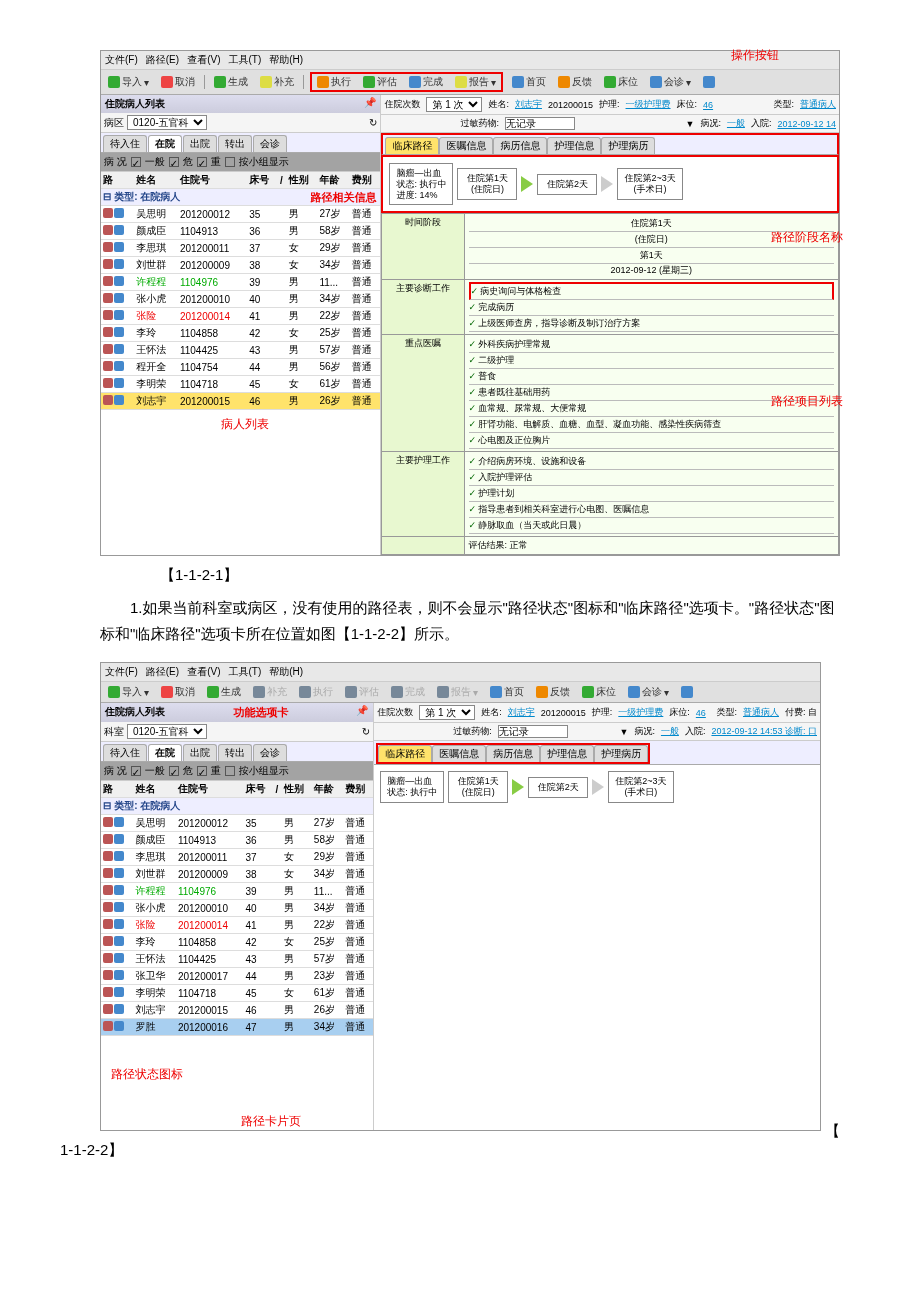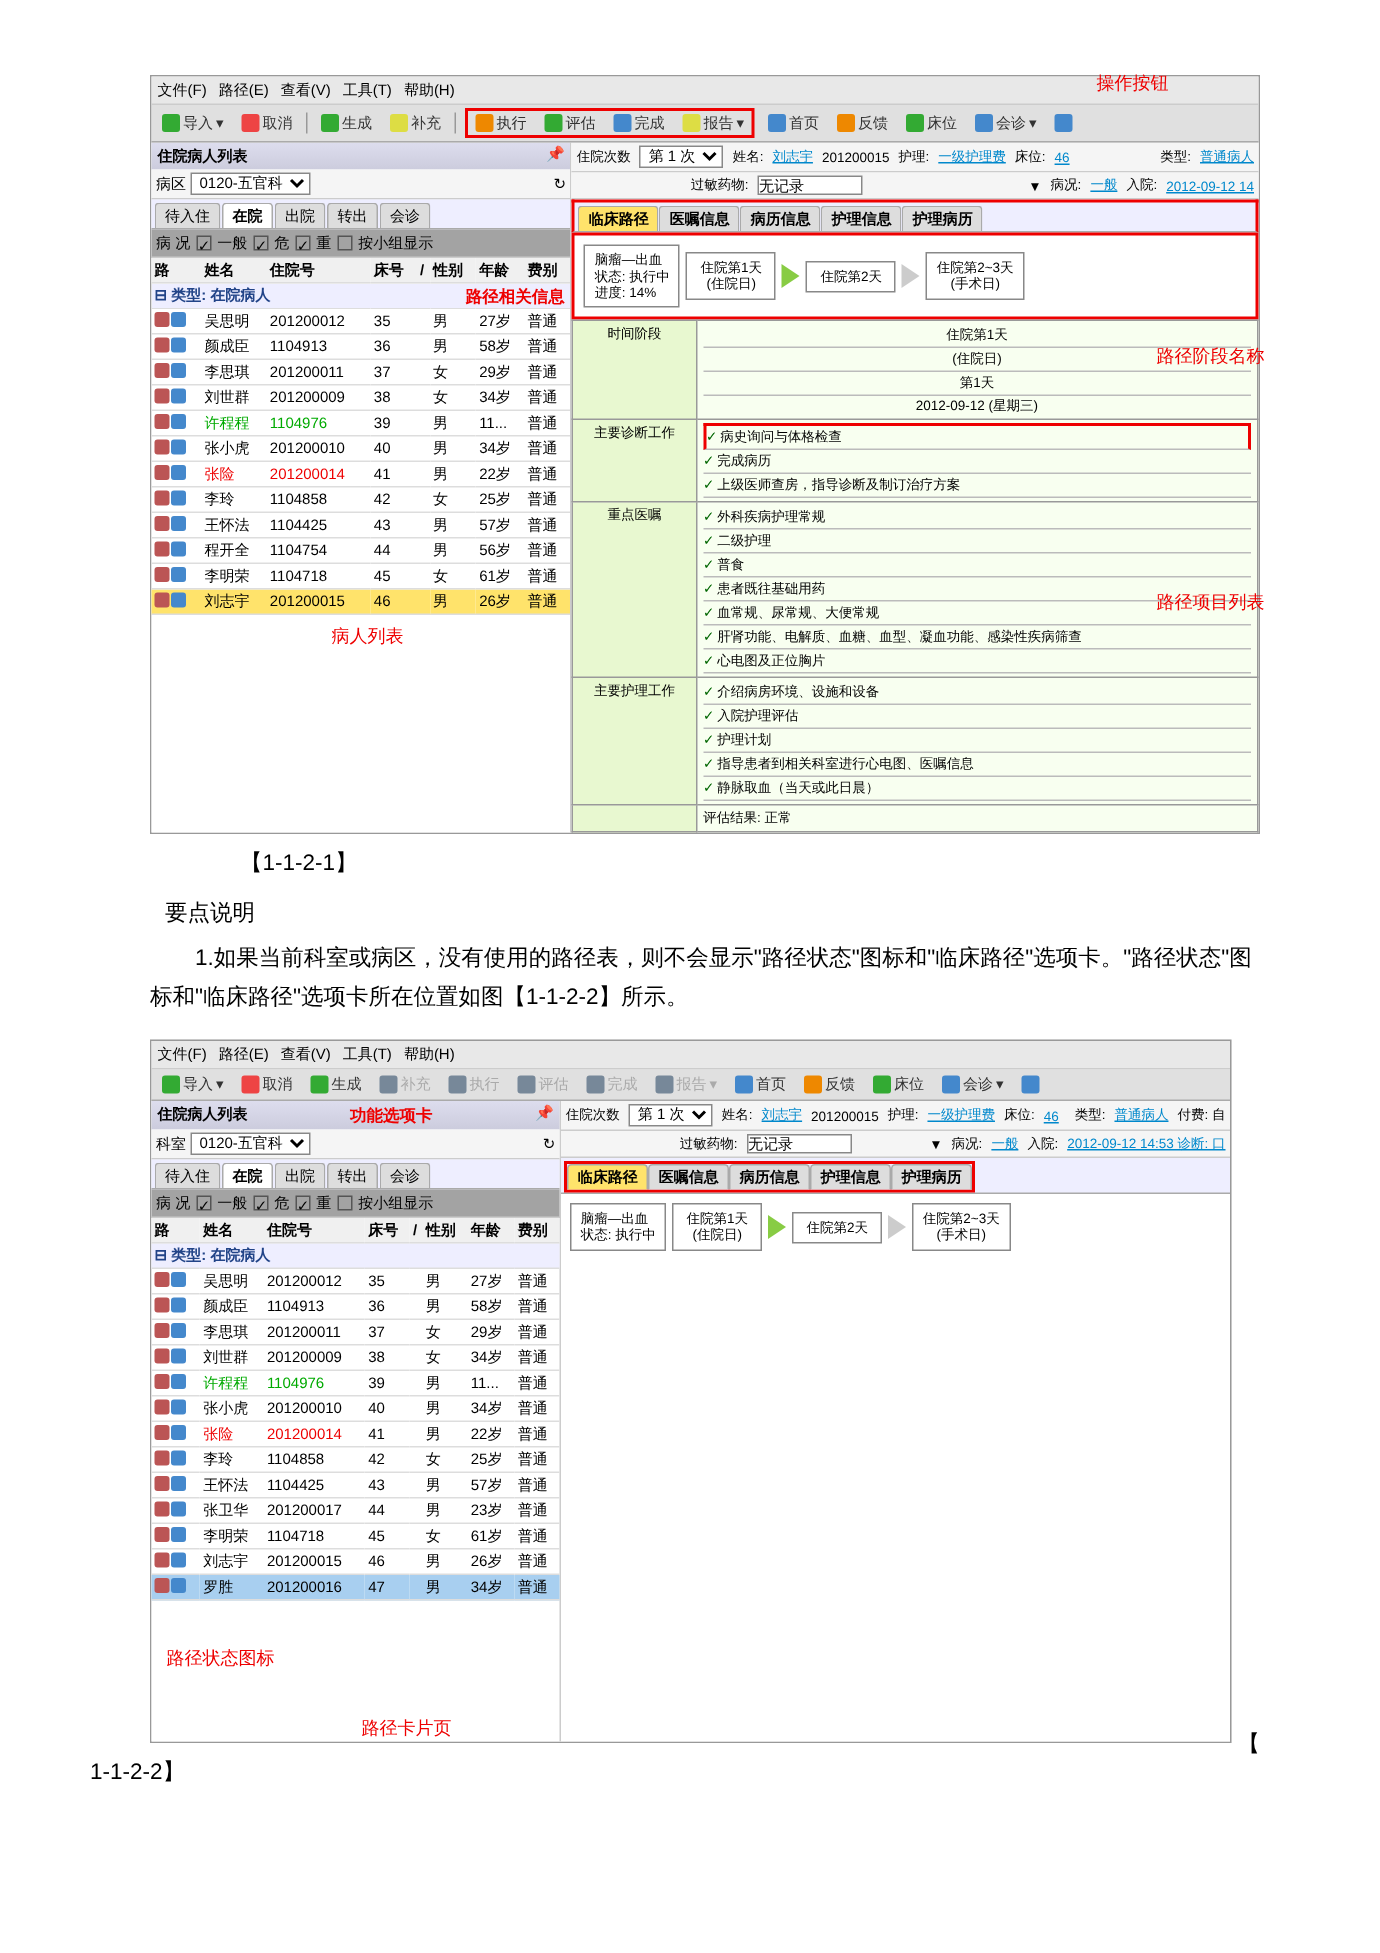--- a/index.html
+++ b/index.html
@@ -36,21 +36,21 @@
   .tbl th { background: #f0f0f0; }
   .group-hdr { background: #eef; color: #248; padding: 2px 4px; font-weight: bold; }
   .row-green td:nth-child(2), .row-green td:nth-child(3) { color: #0a0; }
   .row-red td:nth-child(2), .row-red td:nth-child(3) { color: #e00; }
   .row-sel td { background: #ffe36b; }
   .row-sel2 td { background: #a8cff0; }
   .micon { width: 10px; height: 10px; display: inline-block; background: #b55; border-radius: 2px; margin-right: 1px; }
   .micon.blue { background: #48c; }
   .infobar { background: #f5f5f5; padding: 2px 3px; display: flex; gap: 6px; align-items: center; border-bottom: 1px solid #ccc; flex-wrap: wrap; font-size: 9px; }
   .infobar .link { color: #08c; text-decoration: underline; }
-  .tabcards { background: #eef; padding: 2px 2px 0 2px; display: flex; gap: 0; border-bottom: 1px solid #aaa; font-weight: bold; }
+  .tabcards { background: #eef; padding: 2px 2px 0 2px; display: flex; gap: 0; border-bottom: 1px solid #aaa; }
   .phaserow { display: flex; gap: 4px; padding: 6px; align-items: center; }
   .phasebox { border: 1px solid #888; padding: 4px 6px; background: #fff; font-size: 9px; min-width: 60px; text-align: left; line-height: 1.2; }
   .arrow { width: 0; height: 0; border-top: 8px solid transparent; border-bottom: 8px solid transparent; border-left: 12px solid #8c4; }
   .arrow.grey { border-left-color: #ccc; }
   .cp-table { width: 100%; border-collapse: collapse; }
   .cp-table td { border: 1px solid #999; padding: 2px 4px; vertical-align: top; font-size: 9px; background: #f8fff0; }
   .cp-table td.hdr { background: #e8f8d0; text-align: center; width: 18%; }
   .cp-table .sub { border-bottom: 1px solid #bbb; padding: 1px 0; }
   .check::before { content: "✓"; color: #060; margin-right: 2px; }
   .red-annot { color: #e00; position: absolute; font-size: 12px; pointer-events: none; }
@@ -400,21 +400,20 @@
         </tbody>
             </table>
         <div class="red-annot" style="top:16px; right:-4px;">路径阶段名称</div>
         <div class="red-annot" style="top:180px; right:-4px;">路径项目列表</div>
       </div>
     </div>
   </div>
 </div>
 
 <div class="caption">【1-1-2-1】</div>
-<div class="para-h">要点说明</div>
 <p class="para">1.如果当前科室或病区，没有使用的路径表，则不会显示"路径状态"图标和"临床路径"选项卡。"路径状态"图标和"临床路径"选项卡所在位置如图【1-1-2-2】所示。</p>
 
 <div style="display:flex; align-items:flex-end; gap:4px;">
 <div class="screenshot" style="flex:1; position:relative;">
 
   <div class="menubar">
     <span>文件(F)</span>
     <span>路径(E)</span>
     <span>查看(V)</span>
     <span>工具(T)</span>

